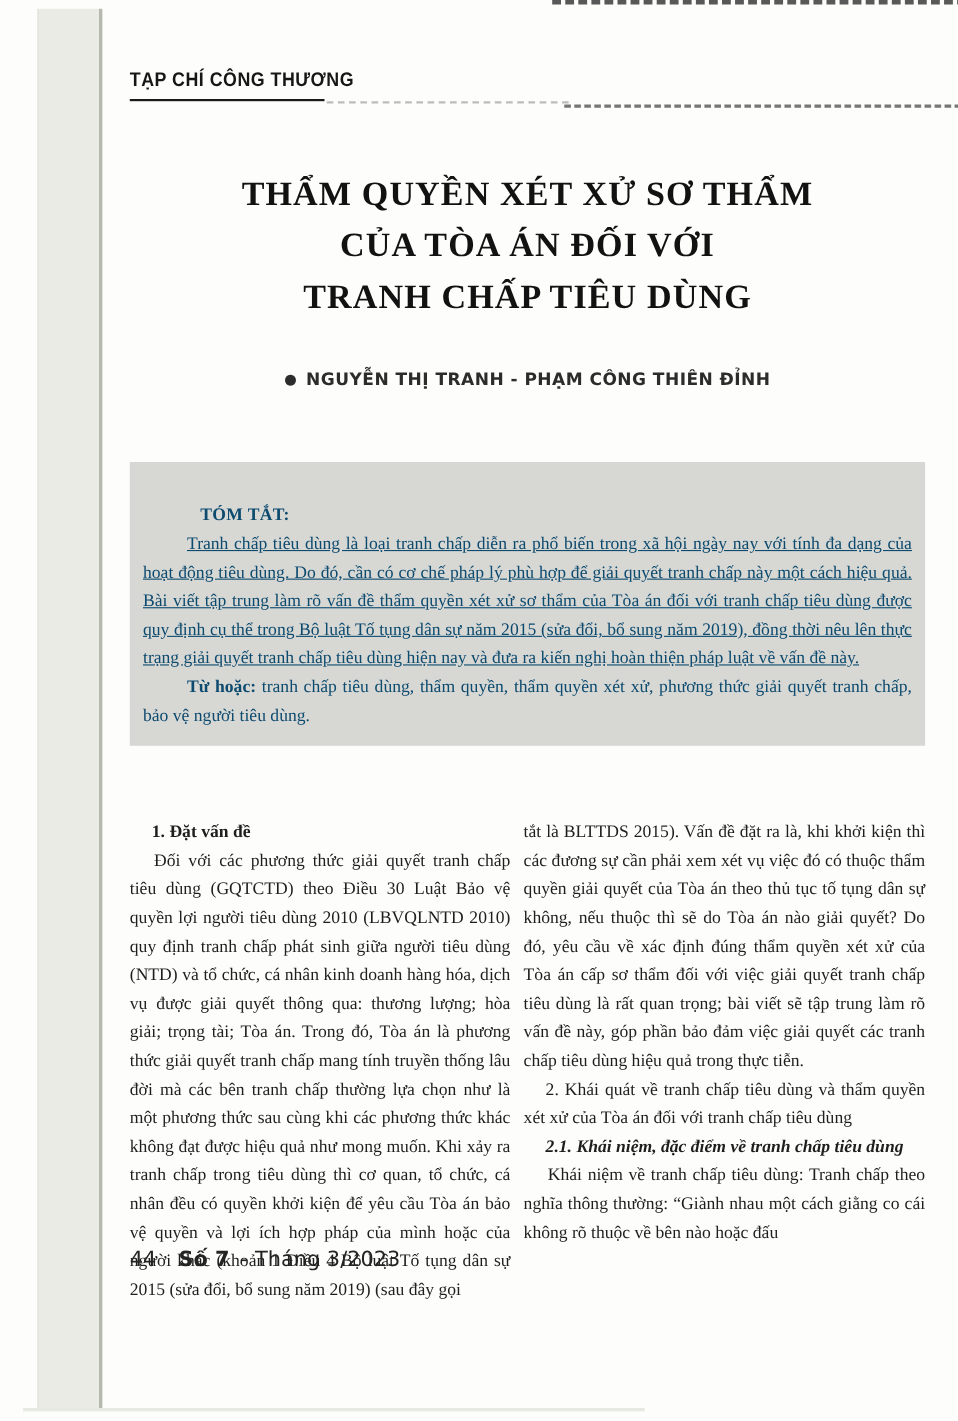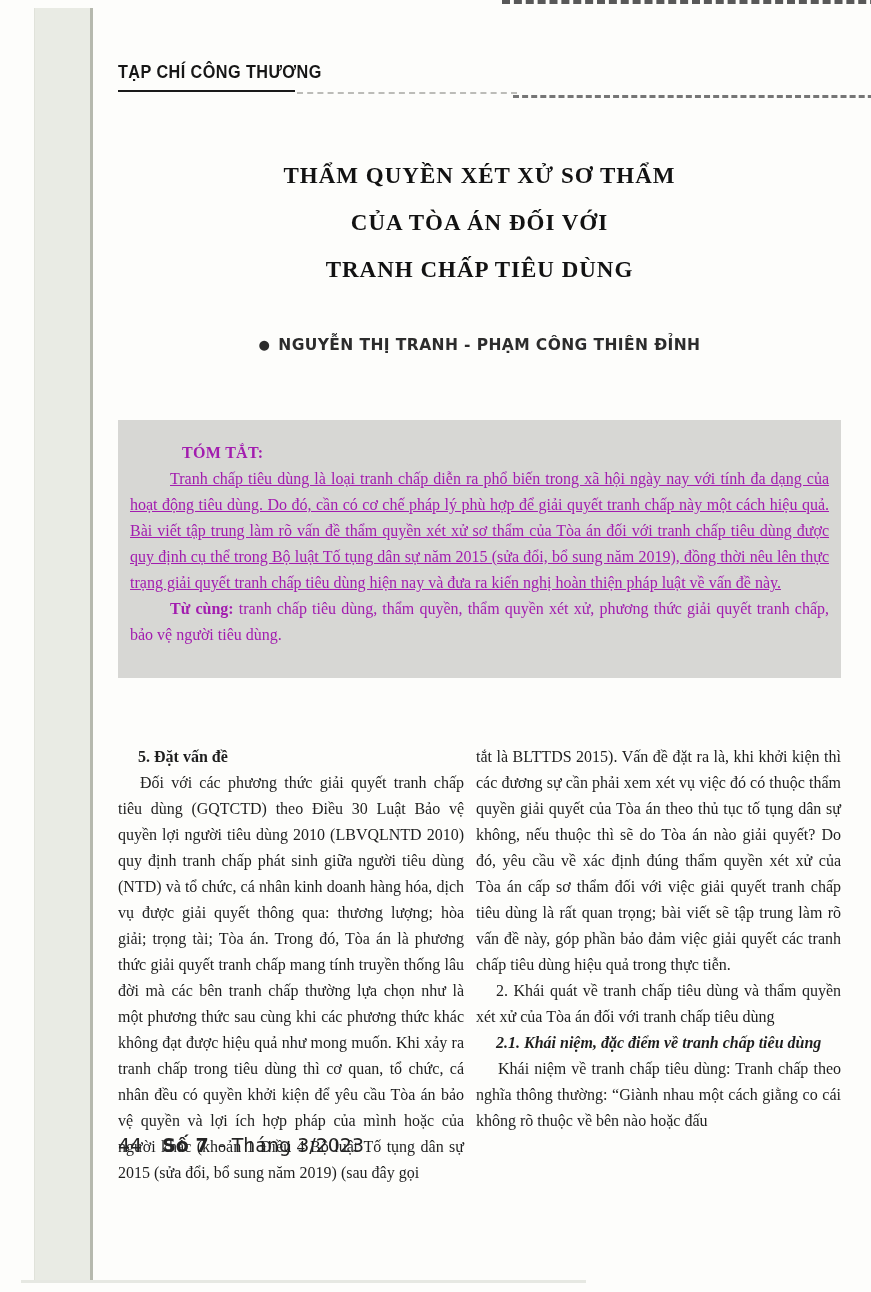--- a/index.html
+++ b/index.html
@@ -47,41 +47,41 @@
   }
   .masthead-rule{
     position:absolute;left:97px;top:90px;width:177px;height:2px;background:#1a1a1a;
   }
 
   
   .title{
     position:absolute;left:97px;top:152px;width:723px;margin:0;
     text-align:center;
     font-family:"Liberation Serif", serif;
-    font-weight:700;font-size:23px;line-height:47px;letter-spacing:1px;
+    font-weight:700;font-size:31px;line-height:47px;letter-spacing:1px;
     color:#121212;
   }
 
   
   .authors{
     position:absolute;left:97px;top:336px;width:723px;
     text-align:center;
     font-family:"DejaVu Sans", sans-serif;
     font-weight:700;font-size:15.5px;letter-spacing:.4px;
     color:#2c2c2c;white-space:nowrap;
   }
   .author-bullet{font-size:13px;vertical-align:1px;margin-right:8px;}
 
   
   .abstract{
     position:absolute;left:97px;top:420px;width:723px;height:258px;
     box-sizing:border-box;
     background:#d7d7d4;
-    padding:20px 12px 0 12px;
-    font-size:16px;line-height:26px;text-align:justify;color:#a21caf;
+    padding:36px 12px 0 12px;
+    font-size:16px;line-height:26px;text-align:justify;color:#0c4a6e;
   }
   .abstract p{margin:0;}
   .abstract-heading{font-weight:700;text-indent:52px;letter-spacing:.3px;}
   .abstract-body{text-indent:40px;text-decoration:underline;}
   .abstract-keywords{text-indent:40px;}
   .abstract-keywords b{font-weight:700;}
 
   
   .columns{
     position:absolute;left:97px;top:744px;width:723px;
@@ -126,26 +126,26 @@
     <span>TRANH CHẤP TIÊU DÙNG</span>
   </h1>
 
   <div class="authors">
     <span class="author-bullet">●</span><span>NGUYỄN THỊ TRANH - PHẠM CÔNG THIÊN ĐỈNH</span>
   </div>
 
   <section class="abstract">
     <p class="abstract-heading">TÓM TẮT:</p>
     <p class="abstract-body">Tranh chấp tiêu dùng là loại tranh chấp diễn ra phổ biến trong xã hội ngày nay với tính đa dạng của hoạt động tiêu dùng. Do đó, cần có cơ chế pháp lý phù hợp để giải quyết tranh chấp này một cách hiệu quả. Bài viết tập trung làm rõ vấn đề thẩm quyền xét xử sơ thẩm của Tòa án đối với tranh chấp tiêu dùng được quy định cụ thể trong Bộ luật Tố tụng dân sự năm 2015 (sửa đổi, bổ sung năm 2019), đồng thời nêu lên thực trạng giải quyết tranh chấp tiêu dùng hiện nay và đưa ra kiến nghị hoàn thiện pháp luật về vấn đề này.</p>
-    <p class="abstract-keywords"><b>Từ cùng:</b> <span>tranh chấp tiêu dùng, thẩm quyền, thẩm quyền xét xử, phương thức giải quyết tranh chấp, bảo vệ người tiêu dùng.</span></p>
+    <p class="abstract-keywords"><b>Từ hoặc:</b> <span>tranh chấp tiêu dùng, thẩm quyền, thẩm quyền xét xử, phương thức giải quyết tranh chấp, bảo vệ người tiêu dùng.</span></p>
   </section>
 
   <div class="columns">
     <div class="col col-left">
-      <p class="sec-heading">5. Đặt vấn đề</p>
+      <p class="sec-heading">1. Đặt vấn đề</p>
       <p class="para-indent">Đối với các phương thức giải quyết tranh chấp tiêu dùng (GQTCTD) theo Điều 30 Luật Bảo vệ quyền lợi người tiêu dùng 2010 (LBVQLNTD 2010) quy định tranh chấp phát sinh giữa người tiêu dùng (NTD) và tổ chức, cá nhân kinh doanh hàng hóa, dịch vụ được giải quyết thông qua: thương lượng; hòa giải; trọng tài; Tòa án. Trong đó, Tòa án là phương thức giải quyết tranh chấp mang tính truyền thống lâu đời mà các bên tranh chấp thường lựa chọn như là một phương thức sau cùng khi các phương thức khác không đạt được hiệu quả như mong muốn. Khi xảy ra tranh chấp trong tiêu dùng thì cơ quan, tổ chức, cá nhân đều có quyền khởi kiện để yêu cầu Tòa án bảo vệ quyền và lợi ích hợp pháp của mình hoặc của người khác (khoản 1 Điều 4 Bộ luật Tố tụng dân sự 2015 (sửa đổi, bổ sung năm 2019) (sau đây gọi</p>
     </div>
     <div class="col col-right">
       <p>tắt là BLTTDS 2015). Vấn đề đặt ra là, khi khởi kiện thì các đương sự cần phải xem xét vụ việc đó có thuộc thẩm quyền giải quyết của Tòa án theo thủ tục tố tụng dân sự không, nếu thuộc thì sẽ do Tòa án nào giải quyết? Do đó, yêu cầu về xác định đúng thẩm quyền xét xử của Tòa án cấp sơ thẩm đối với việc giải quyết tranh chấp tiêu dùng là rất quan trọng; bài viết sẽ tập trung làm rõ vấn đề này, góp phần bảo đảm việc giải quyết các tranh chấp tiêu dùng hiệu quả trong thực tiễn.</p>
       <p class="sec-heading-just">2. Khái quát về tranh chấp tiêu dùng và thẩm quyền xét xử của Tòa án đối với tranh chấp tiêu dùng</p>
       <p class="sec-subheading">2.1. Khái niệm, đặc điểm về tranh chấp tiêu dùng</p>
       <p class="para-indent">Khái niệm về tranh chấp tiêu dùng: Tranh chấp theo nghĩa thông thường: “Giành nhau một cách giằng co cái không rõ thuộc về bên nào hoặc đấu</p>
     </div>
   </div>
 

